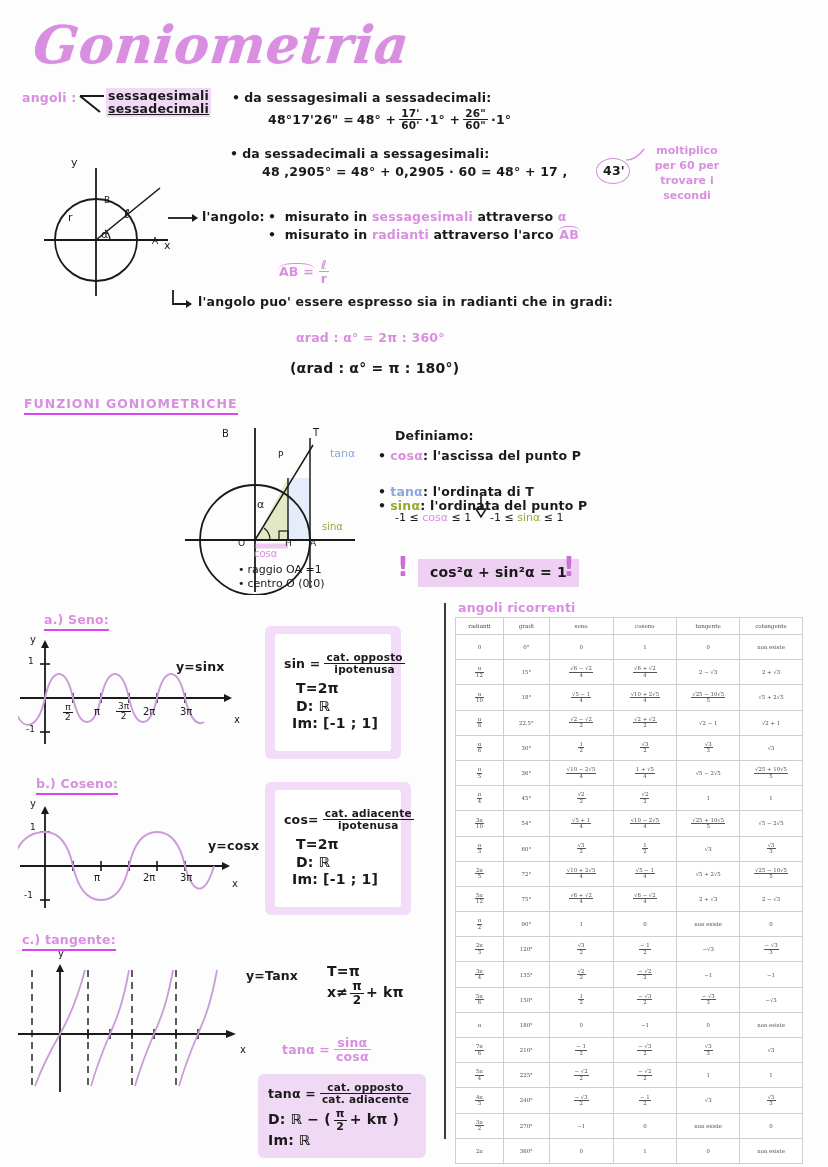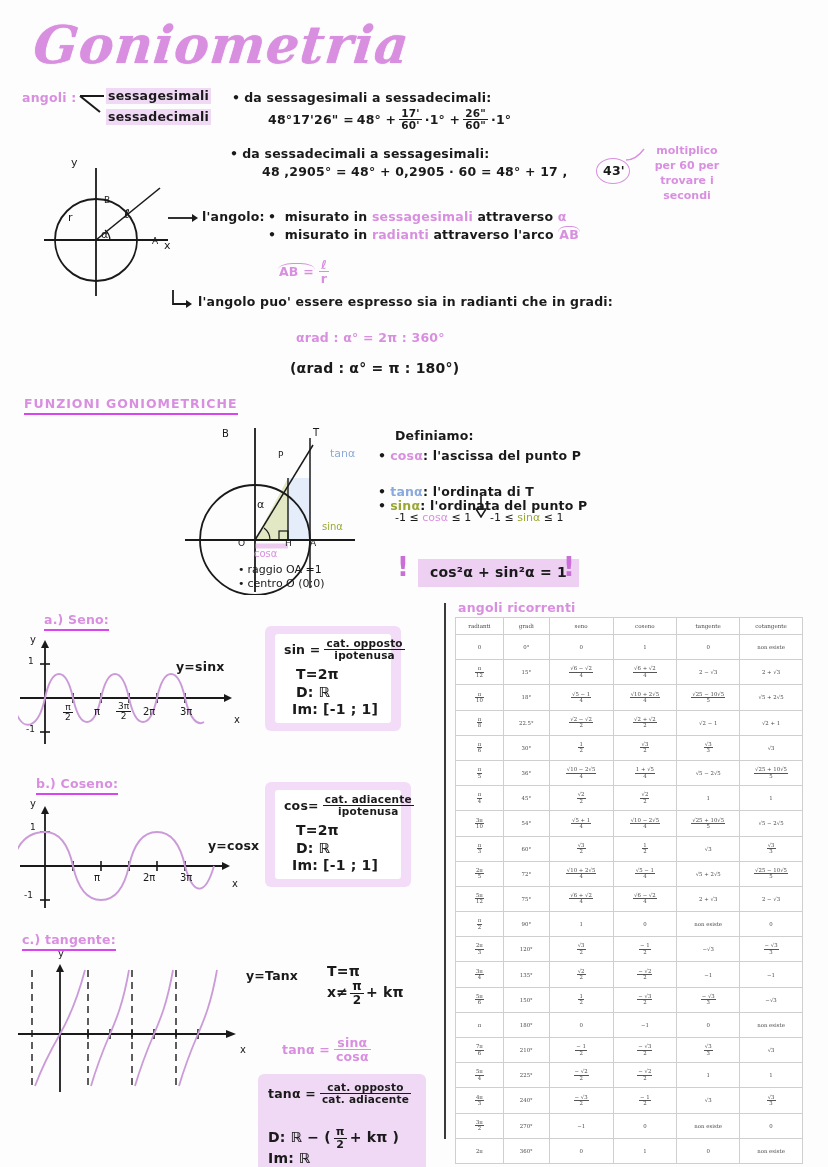--- a/index.html
+++ b/index.html
@@ -51,21 +51,21 @@
 
   
   .card {
     background: #f3dcf7;
     border-radius: 6px;
     padding: 8px 10px;
   }
   .card-inner {
     background: #ffffff;
     border-radius: 3px;
-    padding: 4px 9px;
+    padding: 18px 9px;
   }
 
   
   .frac { display: inline-block; text-align: center; vertical-align: middle; line-height: 1.05; }
   .frac .num { display: block; border-bottom: 1.6px solid currentColor; padding: 0 2px; }
   .frac .den { display: block; padding: 0 2px; }
   .frac-sm { font-size: 10.5px; }
 
   
   .tbl-wrap { position: absolute; left: 455px; top: 617px; width: 348px; }
@@ -107,21 +107,21 @@
 <div class="page">
 
   <div class="abs title">Goniometria</div>
 
   <div class="abs hw pink" style="left:22px; top:90px;">angoli :</div>
   <svg class="abs" style="left:78px; top:88px;" width="30" height="34">
     <line x1="2" y1="8" x2="26" y2="8" stroke="#1a1a1a" stroke-width="2"></line>
     <line x1="2" y1="8" x2="22" y2="24" stroke="#1a1a1a" stroke-width="2"></line>
   </svg>
   <div class="abs hw hl" style="left:106px; top:88px;">sessagesimali</div>
-  <div class="abs hw hl" style="left:106px; top:109px;">sessadecimali</div>
+  <div class="abs hw hl" style="left:106px; top:101px;text-decoration:underline;">sessadecimali</div>
 
   <div class="abs hw" style="left:232px; top:90px;">
     <span style="margin-right:4px;">•</span><span>da sessagesimali a sessadecimali:</span>
   </div>
   <div class="abs hw" style="left:268px; top:108px; display:flex; align-items:center; gap:3px;">
     <span>48°17'26" =</span>
     <span>48° +</span>
     <span class="frac frac-sm">
       <span class="num">17'</span>
       <span class="den">60'</span>
@@ -406,21 +406,21 @@
   </div>
 
   <div class="abs card" style="left:258px; top:1074px; width:168px; background:#f0d9f5;">
     <div class="hw" style="display:flex; align-items:center; gap:4px;">
       <span>tanα =</span>
       <span class="frac frac-sm">
         <span class="num">cat. opposto</span>
         <span class="den">cat. adiacente</span>
       </span>
     </div>
-    <div class="hw hw-lg" style="margin-top:21px; display:flex; align-items:center; gap:3px;">
+    <div class="hw hw-lg" style="margin-top:3px; display:flex; align-items:center; gap:3px;">
       <span>D: ℝ − (</span>
       <span class="frac" style="font-size:11px;">
         <span class="num">π</span>
         <span class="den">2</span>
       </span>
       <span>+ kπ )</span>
     </div>
     <div class="hw hw-lg">Im: ℝ</div>
   </div>
 

